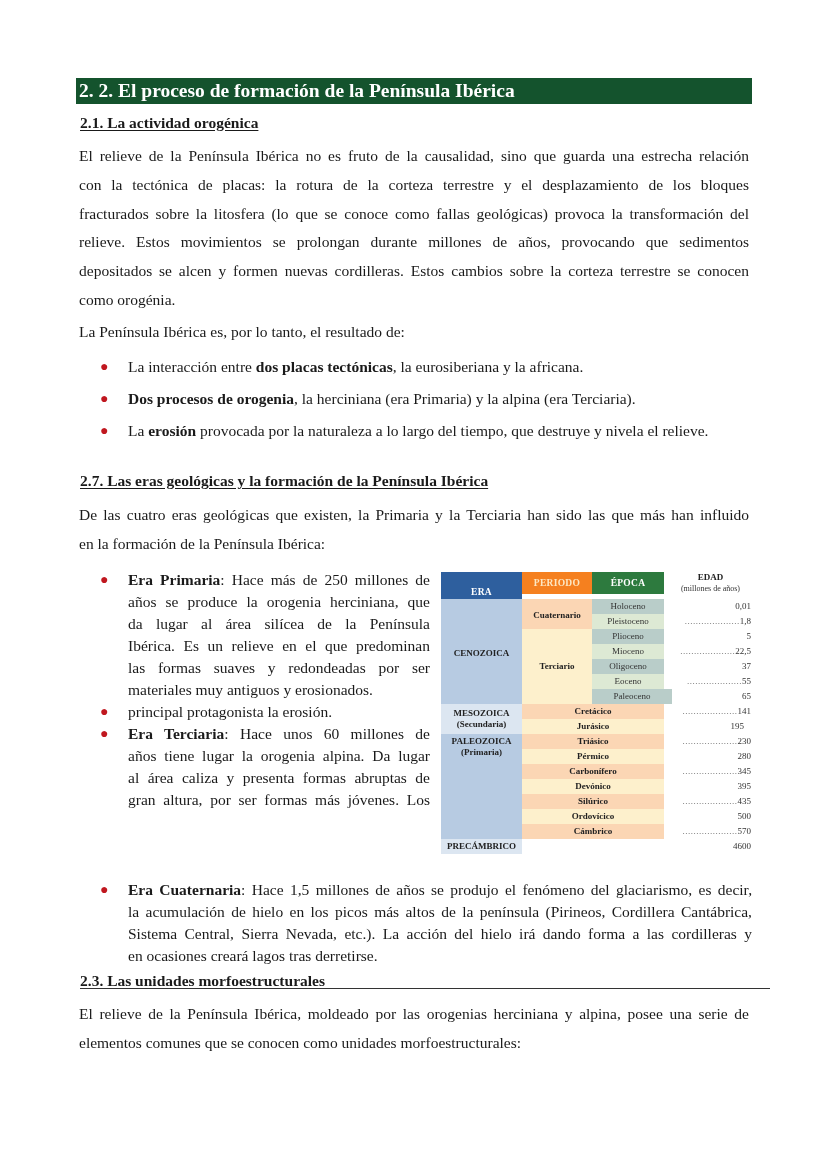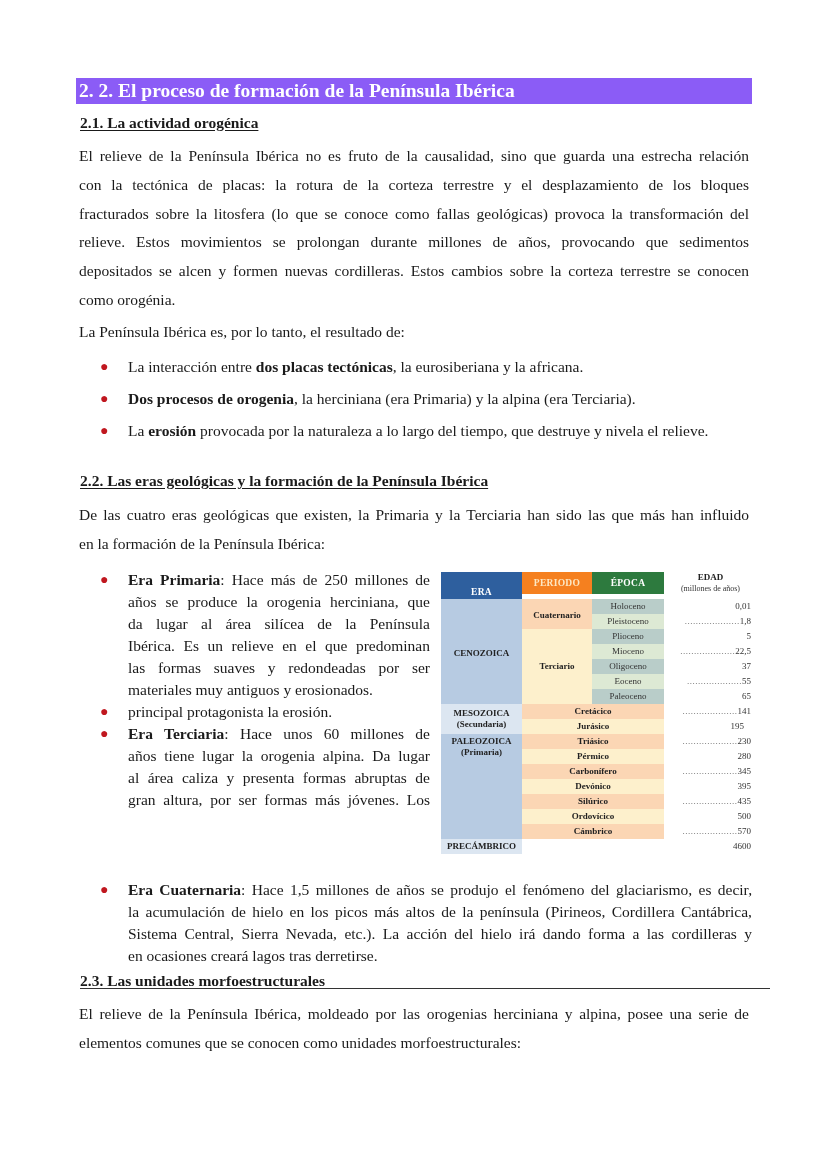--- a/index.html
+++ b/index.html
@@ -1,21 +1,21 @@
 <!DOCTYPE html>
 <html><head>
 <meta charset="utf-8">
 <style>
   html, body { margin:0; padding:0; background:#ffffff; }
   body { width:828px; height:1171px; position:relative; overflow:hidden;
          font-family:"Liberation Serif", "DejaVu Serif", serif; color:#1a1a1a; }
   .page { position:absolute; left:0; top:0; width:828px; height:1171px; }
 
   .title-bar { position:absolute; left:76px; top:78px; width:676px; height:26px;
-               background:#8b5cf6; color:#fff; font-weight:bold; font-size:19.5px;
+               background:#14532d; color:#fff; font-weight:bold; font-size:19.5px;
                line-height:26px; padding-left:3px; box-sizing:border-box; }
 
   .subhead { position:absolute; left:80px; font-weight:bold; font-size:15.5px;
              text-decoration:underline; text-underline-offset:2px; }
 
   .para { position:absolute; left:79px; width:670px; font-size:15.5px;
           line-height:28.8px; text-align:justify; }
   .para .ln { display:block; text-align:justify; text-align-last:justify; height:28.8px; white-space:nowrap; }
   .para .ln.last { text-align-last:left; }
 
@@ -89,21 +89,21 @@
     <li>
       <span class="bul">●</span>
       <span></span><b>Dos procesos de orogenia</b><span>, la herciniana (era Primaria) y la alpina (era Terciaria).</span>
     </li>
     <li>
       <span class="bul">●</span>
       <span>La </span><b>erosión</b><span> provocada por la naturaleza a lo largo del tiempo, que destruye y nivela el relieve.</span>
     </li>
   </ul>
 
-  <div class="subhead" style="top:472px;">2.2. Las eras geológicas y la formación de la Península Ibérica</div>
+  <div class="subhead" style="top:472px;">2.7. Las eras geológicas y la formación de la Península Ibérica</div>
 
   <div class="para" style="top:501px;">
     <span class="ln">De las cuatro eras geológicas que existen, la Primaria y la Terciaria han sido las que más han influido</span>
     <span class="ln last">en la formación de la Península Ibérica:</span>
   </div>
 
   <div class="narrow" style="top:569px;">
     <div class="item">
       <span class="bul">●</span>
       <span class="ln"><b>Era Primaria</b><span>: Hace más de 250 millones de</span></span>
@@ -179,21 +179,21 @@
         </div>
         <div class="cell epo-a" style="left: 151px; top: 87px; width: 72px; height: 15px;">Oligoceno</div>
         <div class="cell age" style="left: 223px; top: 87px; width: 93px; height: 15px;">
           <span>37</span>
         </div>
         <div class="cell epo-b" style="left: 151px; top: 102px; width: 72px; height: 15px;">Eoceno</div>
         <div class="cell age" style="left: 223px; top: 102px; width: 93px; height: 15px;">
           <span class="dots">....................</span>
           <span>55</span>
         </div>
-        <div class="cell epo-a" style="left: 151px; top: 117px; width: 72px; height: 15px;">Paleoceno</div>
+        <div class="cell epo-a" style="left: 151px; top: 117px; width: 80px; height: 15px;">Paleoceno</div>
         <div class="cell age" style="left: 223px; top: 117px; width: 93px; height: 15px;">
           <span>65</span>
         </div>
       </div>
     <div id="periodos-container">
         <div class="cell b row-or" style="left: 81px; top: 132px; width: 142px; height: 15px;">Cretácico</div>
         <div class="cell age" style="left: 223px; top: 132px; width: 93px; height: 15px;">
           <span class="dots">....................</span>
           <span>141</span>
         </div>

